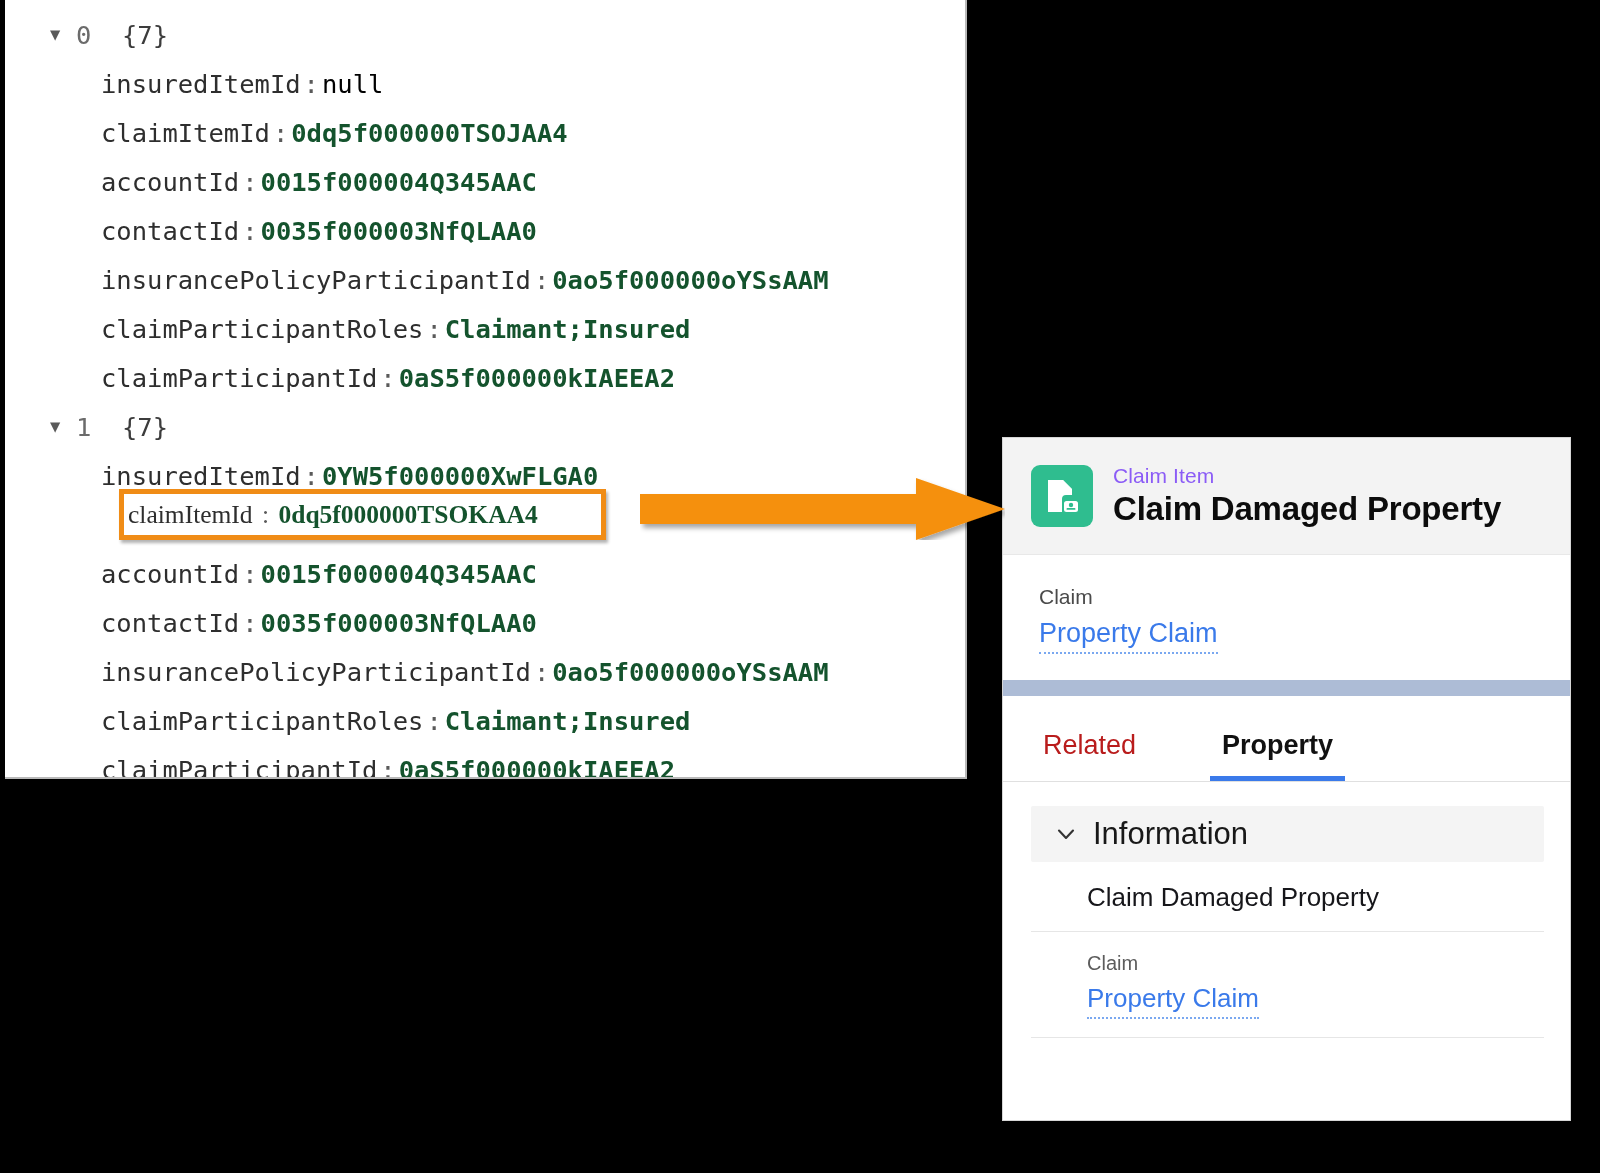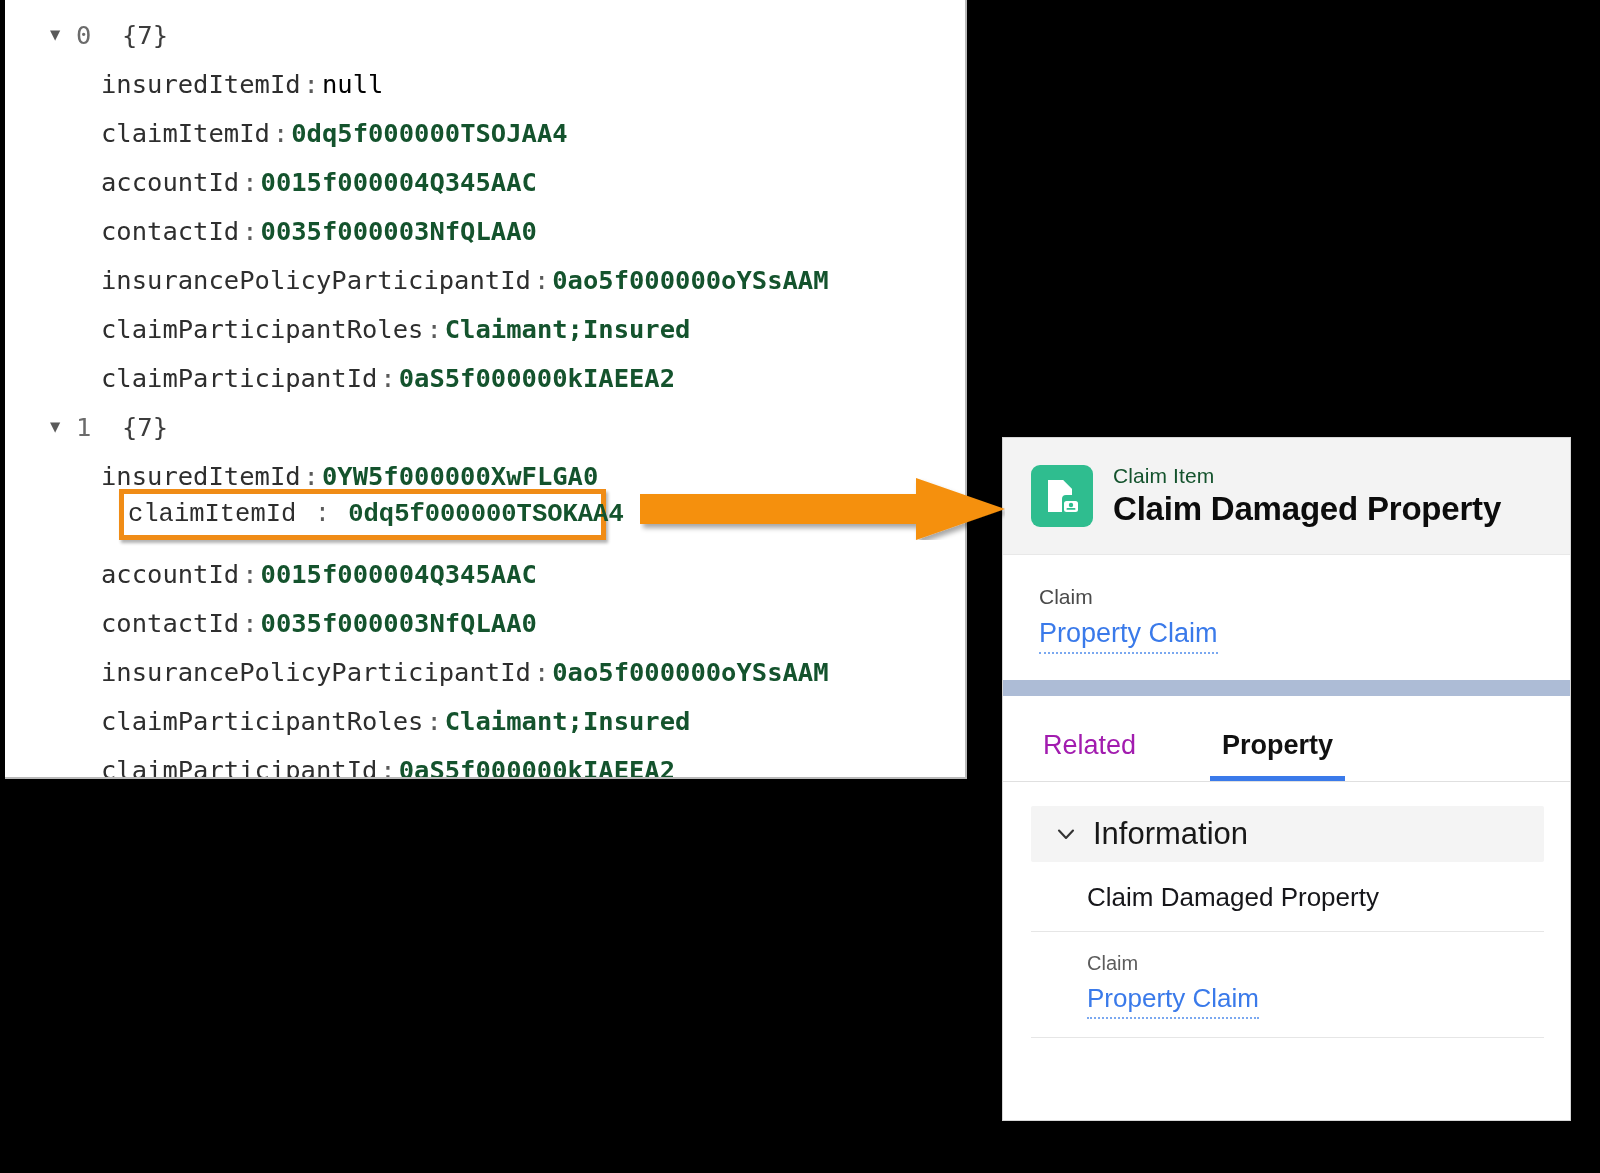--- a/index.html
+++ b/index.html
@@ -70,21 +70,21 @@
     width: 487px;
     height: 51px;
     border: 5px solid #f08c16;
     background: #ffffff;
     box-shadow: 2px 3px 3px rgba(0,0,0,0.30);
     z-index: 5;
   }
   .highlight-box .inner {
     position: absolute;
     left: 4px; top: 3px;
-    font-family: Liberation Mono, monospace;
+    font-family: Liberation Serif, serif;
     font-size: 25.5px;
     white-space: nowrap;
     line-height: 36px;
   }
 
   
   .arrow {
     position: absolute;
     left: 640px;
     top: 478px;
@@ -123,21 +123,21 @@
     flex: 0 0 auto;
     display: flex;
     align-items: center;
     justify-content: center;
     margin-right: 20px;
   }
 
   .sf-header-text { display: flex; flex-direction: column; justify-content: center; }
   .sf-objtype {
     font-size: 21px;
-    color: #14532d;
+    color: #8b5cf6;
     line-height: 1.25;
     letter-spacing: 0.1px;
   }
   .sf-recordname {
     font-size: 33px;
     font-weight: bold;
     color: #0c0c0c;
     line-height: 1.2;
     letter-spacing: -0.2px;
   }
@@ -168,21 +168,21 @@
   .sf-tabs {
     display: flex;
     align-items: flex-end;
     padding-left: 28px;
     height: 86px;
     border-bottom: 1px solid #e0e0e0;
     background: #ffffff;
   }
   .sf-tab {
     font-size: 27px;
-    color: #a21caf;
+    color: #b91c1c;
     padding: 0 12px 17px 12px;
     margin-right: 62px;
     cursor: pointer;
     border-bottom: 5px solid transparent;
     line-height: 1;
   }
   .sf-tab.active {
     color: #111111;
     font-weight: bold;
     border-bottom-color: #3a7aea;

